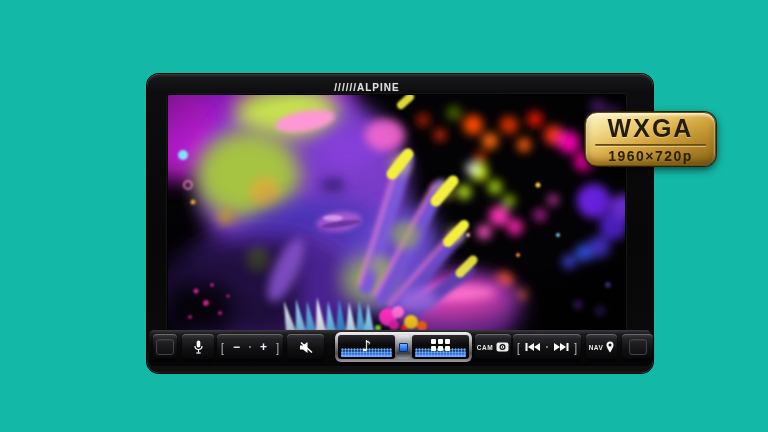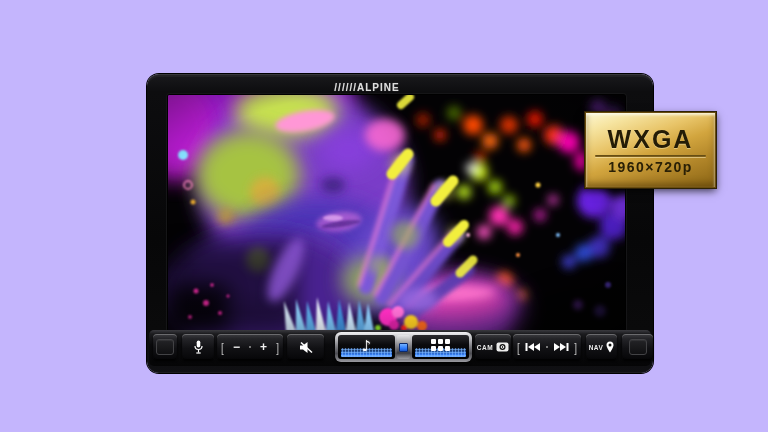--- a/index.html
+++ b/index.html
@@ -1,18 +1,18 @@
 <!DOCTYPE html>
 <html><head>
 <meta charset="utf-8">
 <style>
   * { box-sizing: border-box; margin: 0; padding: 0; }
   html,body { width:768px; height:432px; background:#000; overflow:hidden;
               font-family:"Liberation Sans", sans-serif; }
-  .stage { position:relative; width:768px; height:432px; background:#c4b5fd; }
+  .stage { position:relative; width:768px; height:432px; background:#14b8a6; }
 
   
   .unit {
     position:absolute; left:147px; top:74px; width:506px; height:299px;
     background:linear-gradient(180deg,#1a1a1d 0%,#0d0d0f 6%,#070708 55%,#0a0a0b 85%,#101013 100%);
     border-radius:12px;
     box-shadow: inset 0 1px 0 rgba(255,255,255,.10), inset 0 3px 0 rgba(255,255,255,.04),
                 inset 0 -1px 0 rgba(255,255,255,.05), 0 0 0 1px #000;
   }
   .brand-logo {
@@ -80,22 +80,22 @@
     background:linear-gradient(180deg,#e6e6e8,#86868c 45%,#3a3a40 75%,#9c9ca2 100%);
     display:flex; align-items:center; justify-content:center;
   }
   .center-knob .sq {
     width:9px; height:9px; border:1px solid #0a2a70; border-radius:1px;
     background:linear-gradient(180deg,#74b2ff,#2f7dff 60%,#1a56c8);
   }
 
   
   .badge {
-    position:absolute; left:585px; top:112px; width:131px; height:76px;
-    border-radius:0; border:1px solid #6a4c0e;
+    position:absolute; left:585px; top:112px; width:131px; height:54px;
+    border-radius:12px; border:1px solid #6a4c0e;
     background:linear-gradient(160deg,#fdf7d2 0%,#f6e4a0 16%,#e8c468 36%,#d2a53e 52%,#b3872a 72%,#8a6414 100%);
     box-shadow:0 0 0 1px #2e2206, inset 0 2px 3px rgba(255,255,244,.85), inset 0 -4px 6px rgba(84,58,8,.55),
                0 3px 8px rgba(0,0,0,.7);
     display:flex; flex-direction:column; align-items:center; justify-content:center; z-index:5;
   }
   .badge-title { font-size:25px; font-weight:bold; letter-spacing:2px; color:#241c06;
     line-height:1; transform:scaleY(1.02); text-shadow:0 1px 0 rgba(255,248,210,.4); }
   .badge-rule { width:86%; height:2px; margin:3px 0 3px;
     background:linear-gradient(180deg,#5a4410,#8a6a22); border-radius:1px;
     box-shadow:0 1px 0 rgba(255,244,200,.5); }

